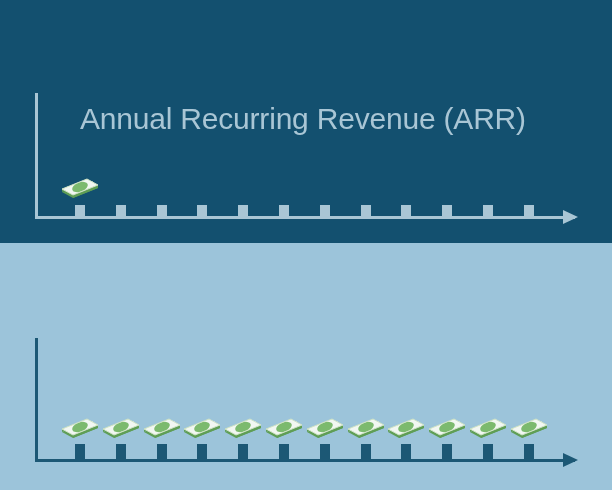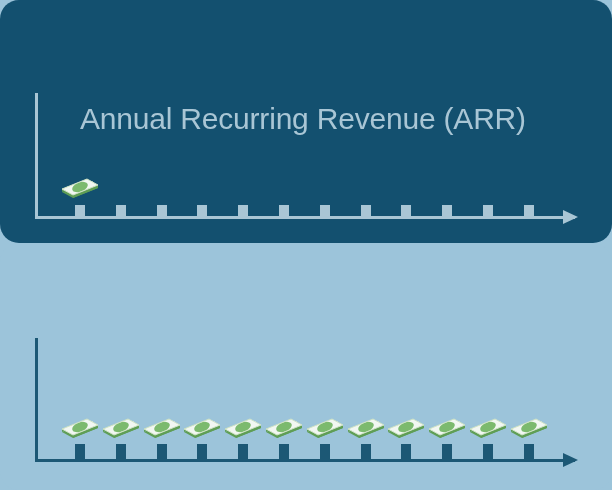--- a/index.html
+++ b/index.html
@@ -3,21 +3,21 @@
 <meta charset="utf-8">
 <style>
   html,body{margin:0;padding:0;}
   body{
     width:612px;height:490px;overflow:hidden;
     font-family:"Liberation Sans",sans-serif;
     background:#9cc4da;
   }
   .infographic{position:relative;width:612px;height:490px;}
 
-  .panel{position:absolute;left:0;width:612px;overflow:hidden;border-radius:19px;}
+  .panel{position:absolute;left:0;width:612px;overflow:hidden;}
   .panel-arr{top:0;height:243px;background:#13506f;}
   .panel-mrr{top:243px;height:247px;background:#9cc4da;}
 
   .chart-title{
     position:absolute;
     font-size:30px;
     font-weight:400;
     letter-spacing:-0.2px;
     white-space:nowrap;
   }

